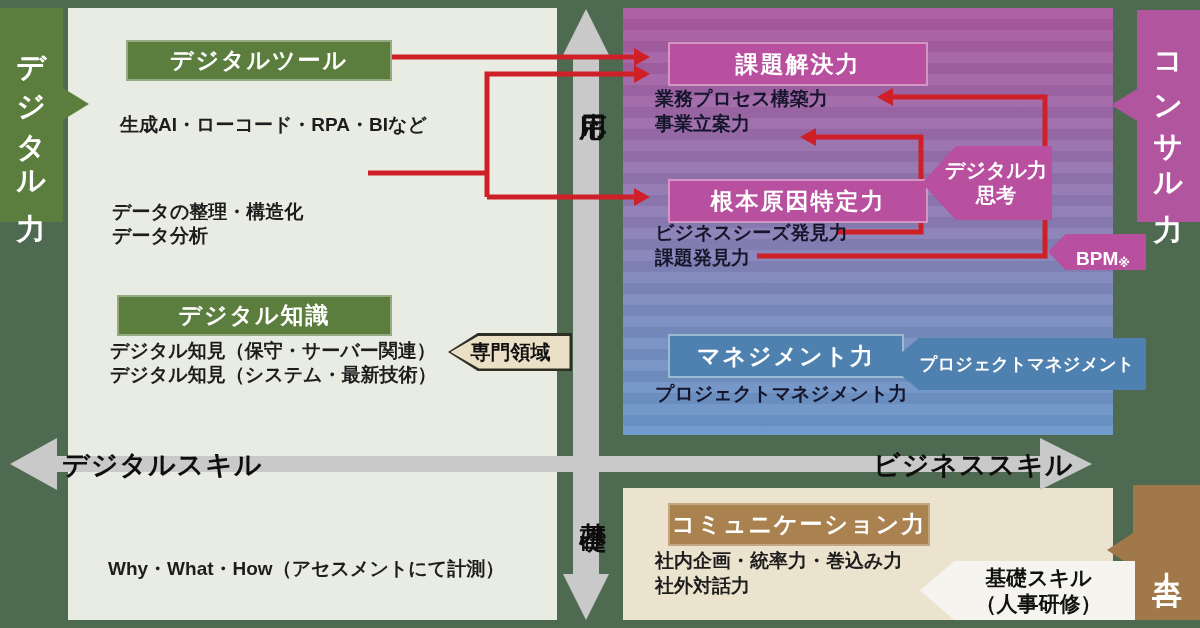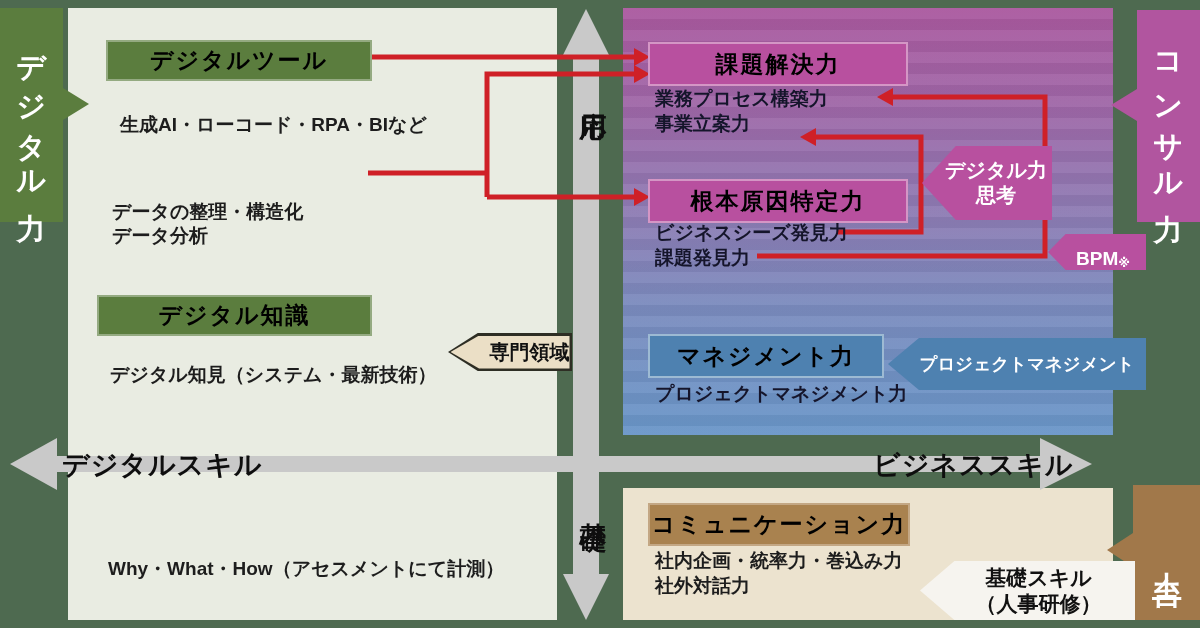--- a/index.html
+++ b/index.html
@@ -10,21 +10,21 @@
   .panel-left{left:68px;top:8px;width:489px;height:612px;background:#e9ece2;}
   .panel-tr{left:623px;top:8px;width:490px;height:427px;
     background:
       repeating-linear-gradient(180deg, rgba(255,255,255,0.05) 0 11px, rgba(0,0,0,0.035) 11px 22px),
       linear-gradient(180deg,#aa589e 0%,#9f66a7 22%,#8d7bb3 48%,#7a8bbe 70%,#6996c8 100%);}
   .panel-br{left:623px;top:488px;width:490px;height:132px;background:#ece3cf;}
 
   svg.overlay{position:absolute;left:0;top:0;pointer-events:none;}
 
   .box{position:absolute;display:flex;align-items:center;justify-content:center;
-       color:#000000;font-weight:bold;font-size:23px;letter-spacing:2px;}
+       color:#ffffff;font-weight:bold;font-size:23px;letter-spacing:2px;margin-left:20px;}
   .box-green{background:#5b7d3e;border:2px solid rgba(255,255,255,0.35);}
   .box-magenta{background:#b8509f;border:2px solid rgba(255,255,255,0.40);}
   .box-blue{background:#4e81b0;border:2px solid rgba(255,255,255,0.45);}
   .box-brown{background:#a9824f;border:2px solid rgba(255,255,255,0.30);}
 
   .desc{position:absolute;font-size:19px;font-weight:bold;color:#1d1d1d;line-height:24.5px;white-space:nowrap;}
   .desc-dark{color:#15152b;}
 
   .banner{position:absolute;display:flex;align-items:center;justify-content:center;}
   .banner .vtext{writing-mode:vertical-rl;text-orientation:upright;color:#fff;
@@ -41,21 +41,21 @@
        font-size:20px;text-align:center;line-height:25px;padding-left:18px;}
   .pent-bpm{clip-path:polygon(18% 0,100% 0,100% 100%,18% 100%,0 50%);background:#b8509f;
        font-size:19px;padding-left:12px;align-items:flex-end;}
   .pent-pm{clip-path:polygon(12% 0,100% 0,100% 100%,12% 100%,0 50%);background:#4e81b0;
        font-size:17.5px;padding-left:20px;}
   .pent-base{clip-path:polygon(16% 0,100% 0,100% 100%,16% 100%,0 50%);background:#f6f4ef;
        color:#111;font-size:21px;text-align:center;line-height:26px;padding-left:22px;}
   .pent-spec-outer{clip-path:polygon(24% 0,100% 0,100% 100%,24% 100%,0 50%);background:#2e2e24;}
   .pent-spec-inner{position:absolute;left:2.5px;top:2.5px;right:2.5px;bottom:2.5px;
        clip-path:polygon(24% 0,100% 0,100% 100%,24% 100%,0 50%);background:#ebdfc6;
-       display:flex;align-items:center;justify-content:flex-end;color:#111;
+       display:flex;align-items:center;justify-content:flex-start;color:#111;
        font-size:20px;font-weight:bold;padding-left:20px;}
 </style>
 </head>
 <body>
 
 <div id="stage">
 
   <div class="panel panel-left"></div>
   <div class="panel panel-tr"></div>
   <div class="panel panel-br"></div>
@@ -109,20 +109,21 @@
     <span>デジタルツール</span>
   </div>
   <div class="desc" style="left:120px;top:85px;margin-top:28px;">生成AI・ローコード・RPA・BIなど</div>
 
   <div class="desc" style="left:112px;top:200px;">データの整理・構造化</div>
   <div class="desc" style="left:112px;top:224px;">データ分析</div>
 
   <div class="box box-green" style="left:97px;top:295px;width:271px;height:37px;">
     <span>デジタル知識</span>
   </div>
+  <div class="desc" style="left:110px;top:339px;">デジタル知見（保守・サーバー関連）</div>
   <div class="desc" style="left:110px;top:363px;">デジタル知見（システム・最新技術）</div>
 
   <div class="pent pent-spec-outer" style="left:448px;top:333px;width:124px;height:38px;">
     <div class="pent-spec-inner">
       <span>専門領域</span>
     </div>
   </div>
 
   <div class="box box-magenta" style="left:648px;top:42px;width:256px;height:40px;">
     <span>課題解決力</span>

